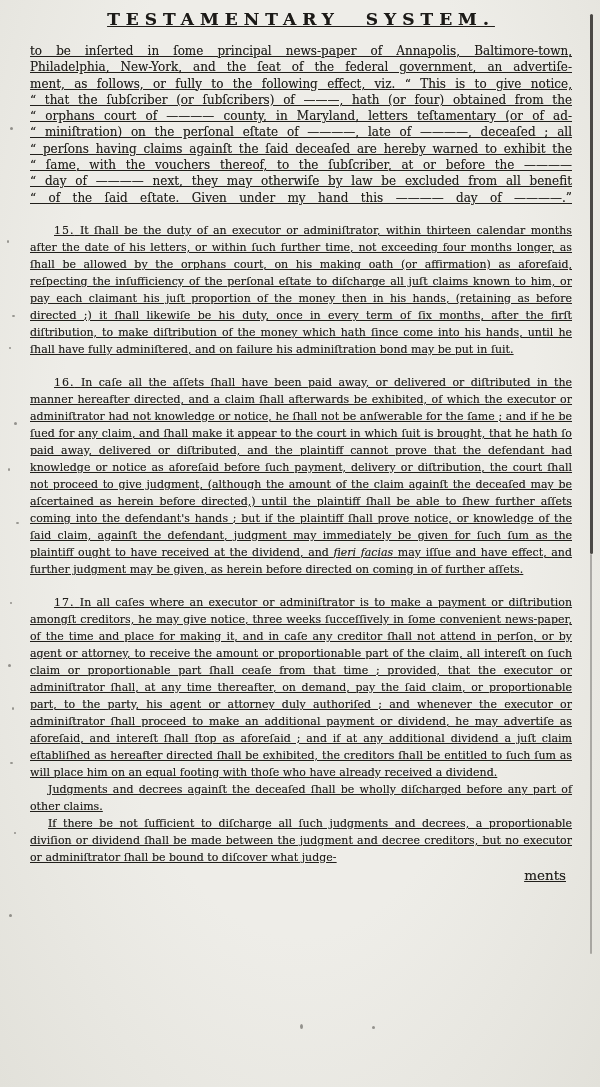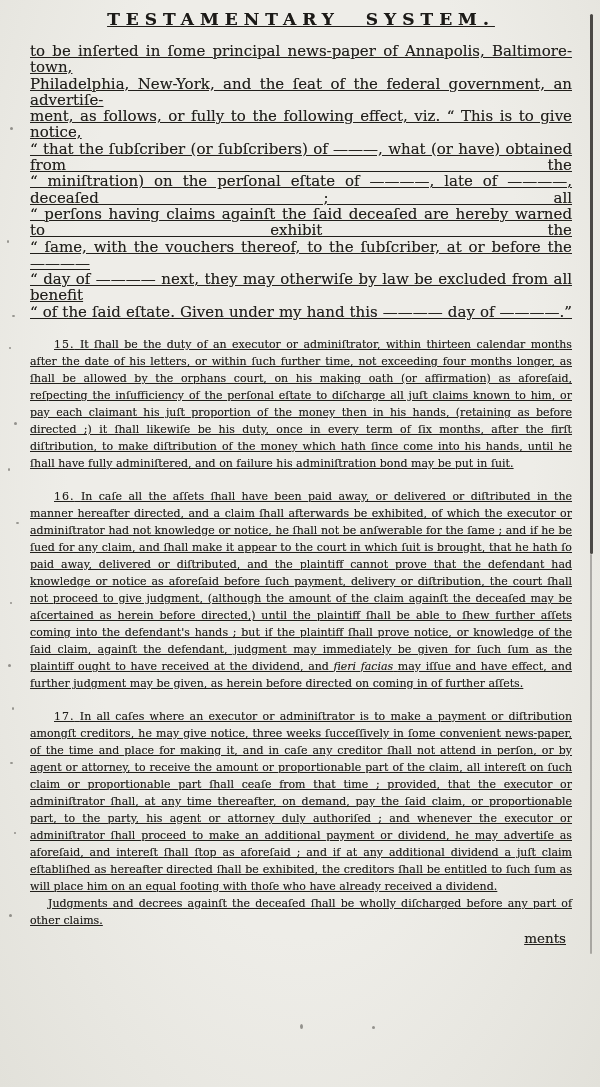--- a/index.html
+++ b/index.html
@@ -15,21 +15,21 @@
     box-sizing:border-box;
     text-decoration:underline;
   }
   .title{
     font-size:17px;font-weight:bold;text-align:center;
     letter-spacing:6px;word-spacing:14px;
     margin:0 0 13px 0;line-height:22px;
     color:#1c1a17;
     text-shadow:0 0 .5px rgba(20,20,20,.55);
   }
-  .notice{font-size:15px;line-height:16.3px;}
+  .notice{font-size:12px;line-height:16.3px;}
   .notice .nline{
     text-align:justify;
     text-align-last:justify;
     white-space:normal;
     text-shadow:0 0 .4px rgba(20,20,20,.45);
   }
   .para{
     font-size:11px;line-height:17px;
     text-align:justify;text-indent:24px;
     margin:16px 0 0 0;
@@ -61,36 +61,38 @@
 <body>
 
 <div class="page">
 
   <h1 class="title">TESTAMENTARY SYSTEM.</h1>
 
   <div class="notice">
     <div class="nline">to be inſerted in ſome principal news-paper of Annapolis, Baltimore-town,</div>
     <div class="nline">Philadelphia, New-York, and the ſeat of the federal government, an advertiſe-</div>
     <div class="nline">ment, as follows, or fully to the following effect, viz. “ This is to give notice,</div>
-    <div class="nline">“ that the ſubſcriber (or ſubſcribers) of ———, what (or have) obtained from the</div>
+    <div class="nline">“ that the ſubſcriber (or ſubſcribers) of ———, hath (or four) obtained from the</div>
+    <div class="nline">“ orphans court of ———— county, in Maryland, letters teſtamentary (or of ad-</div>
     <div class="nline">“ miniſtration) on the perſonal eſtate of ————, late of ————, deceaſed ; all</div>
     <div class="nline">“ perſons having claims againſt the ſaid deceaſed are hereby warned to exhibit the</div>
     <div class="nline">“ ſame, with the vouchers thereof, to the ſubſcriber, at or before the ————</div>
     <div class="nline">“ day of ———— next, they may otherwiſe by law be excluded from all benefit</div>
     <div class="nline">“ of the ſaid eſtate.  Given under my hand this ———— day of ————.”</div>
   </div>
 
   <p class="para"><span class="secnum">15.</span> <span>It ſhall be the duty of an executor or adminiſtrator, within thirteen calendar months after the date of his letters, or within ſuch further time, not exceeding four months longer, as ſhall be allowed by the orphans court, on his making oath (or affirmation) as aforeſaid, reſpecting the inſufficiency of the perſonal eſtate to diſcharge all juſt claims known to him, or pay each claimant his juſt proportion of the money then in his hands, (retaining as before directed ;) it ſhall likewiſe be his duty, once in every term of ſix months, after the firſt diſtribution, to make diſtribution of the money which hath ſince come into his hands, until he ſhall have fully adminiſtered, and on failure his adminiſtration bond may be put in ſuit.</span></p>
 
   <p class="para"><span class="secnum">16.</span> <span>In caſe all the aſſets ſhall have been paid away, or delivered or diſtributed in the manner hereafter directed, and a claim ſhall afterwards be exhibited, of which the executor or adminiſtrator had not knowledge or notice, he ſhall not be anſwerable for the ſame ; and if he be ſued for any claim, and ſhall make it appear to the court in which ſuit is brought, that he hath ſo paid away, delivered or diſtributed, and the plaintiff cannot prove that the defendant had knowledge or notice as aforeſaid before ſuch payment, delivery or diſtribution, the court ſhall not proceed to give judgment, (although the amount of the claim againſt the deceaſed may be aſcertained as herein before directed,) until the plaintiff ſhall be able to ſhew further aſſets coming into the defendant's hands ; but if the plaintiff ſhall prove notice, or knowledge of the ſaid claim, againſt the defendant, judgment may immediately be given for ſuch ſum as the plaintiff ought to have received at the dividend, and</span> <em>fieri facias</em> <span>may iſſue and have effect, and further judgment may be given, as herein before directed on coming in of further aſſets.</span></p>
 
   <p class="para"><span class="secnum">17.</span> <span>In all caſes where an executor or adminiſtrator is to make a payment or diſtribution amongſt creditors, he may give notice, three weeks ſucceſſively in ſome convenient news-paper, of the time and place for making it, and in caſe any creditor ſhall not attend in perſon, or by agent or attorney, to receive the amount or proportionable part of the claim, all intereſt on ſuch claim or proportionable part ſhall ceaſe from that time ; provided, that the executor or adminiſtrator ſhall, at any time thereafter, on demand, pay the ſaid claim, or proportionable part, to the party, his agent or attorney duly authoriſed ; and whenever the executor or adminiſtrator ſhall proceed to make an additional payment or dividend, he may advertiſe as aforeſaid, and intereſt ſhall ſtop as aforeſaid ; and if at any additional dividend a juſt claim eſtabliſhed as hereafter directed ſhall be exhibited, the creditors ſhall be entitled to ſuch ſum as will place him on an equal footing with thoſe who have already received a dividend.</span></p>
 
 
   <p class="para rule">Judgments and decrees againſt the deceaſed ſhall be wholly diſcharged before any part of other claims.</p>
+  <p class="para rule">If there be not ſufficient to diſcharge all ſuch judgments and decrees, a proportionable diviſion or dividend ſhall be made between the judgment and decree creditors, but no executor or adminiſtrator ſhall be bound to diſcover what judge-</p>
 
   <div class="catchword-row">ments</div>
 
 </div>
 
 <div class="artifact-line-strong"></div>
 <div class="artifact-line-faint"></div>
 <div class="speck" style="left:10px;top:127px;width:3px;height:3px;"></div>
 <div class="speck" style="left:7px;top:240px;width:2px;height:3px;"></div>
 <div class="speck" style="left:12px;top:315px;width:3px;height:2px;"></div>

